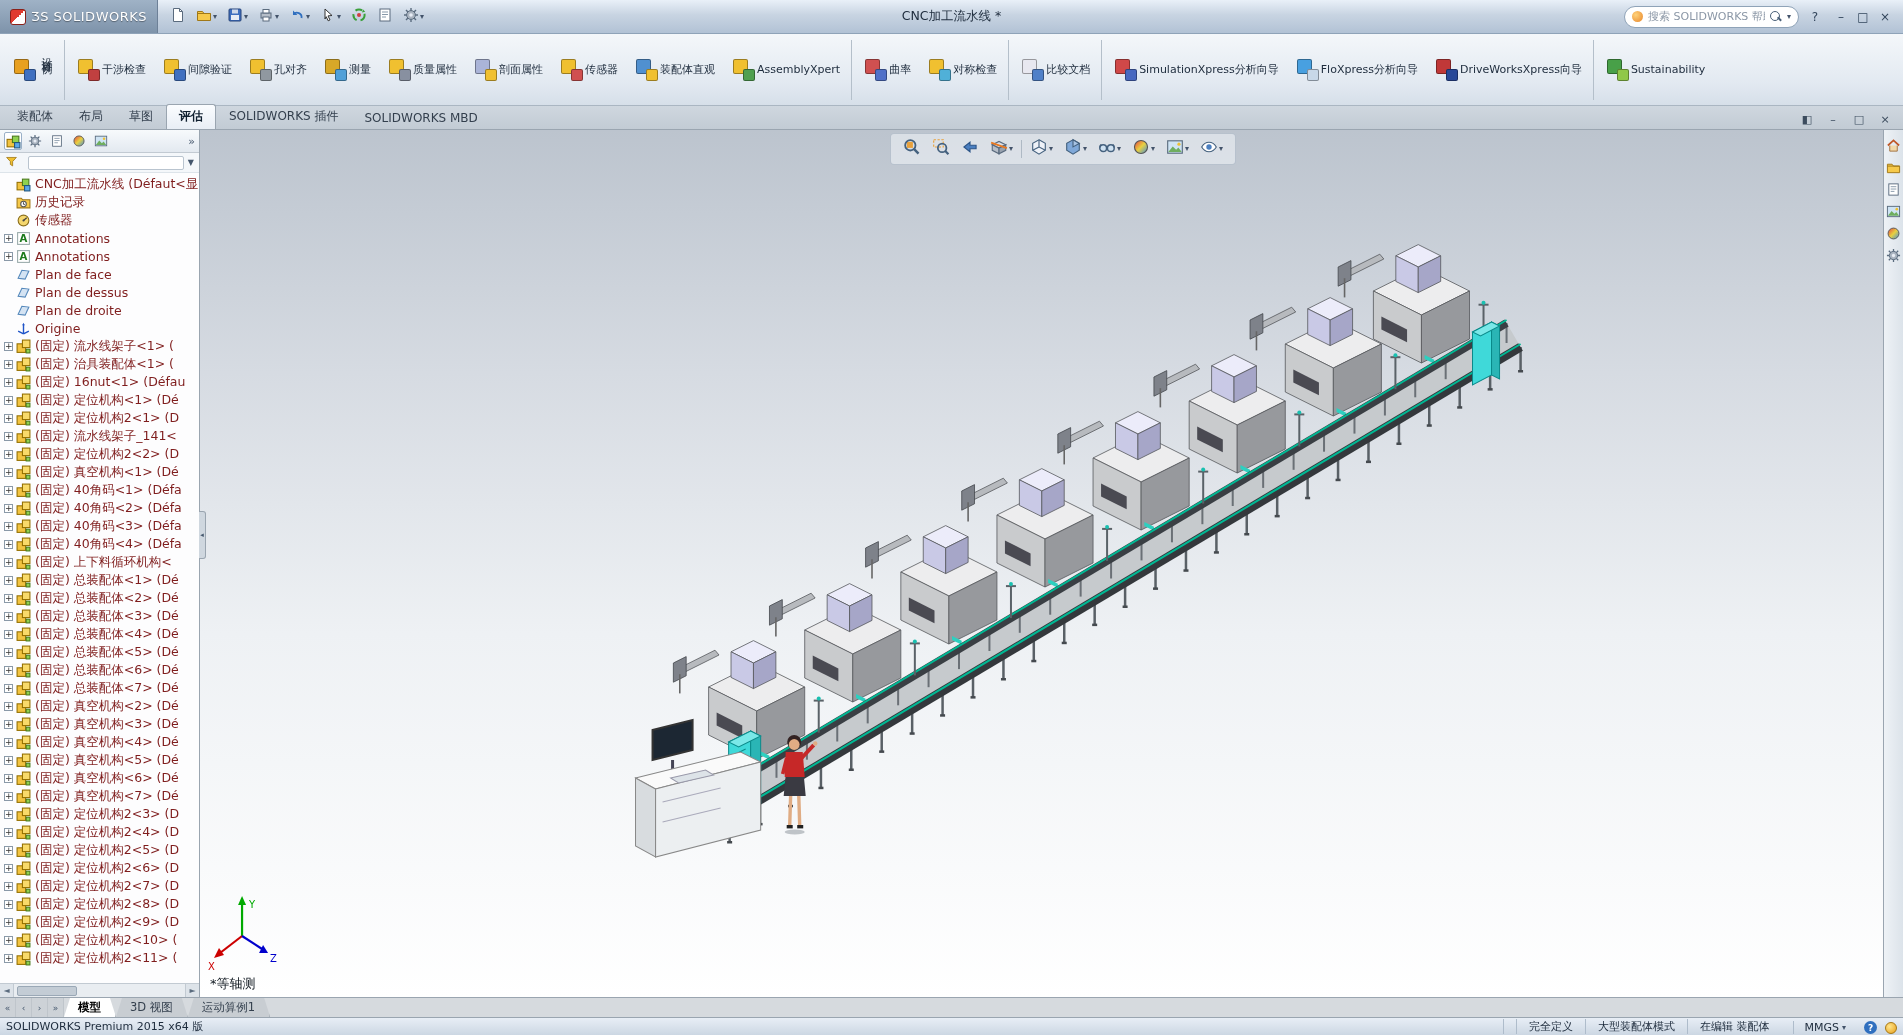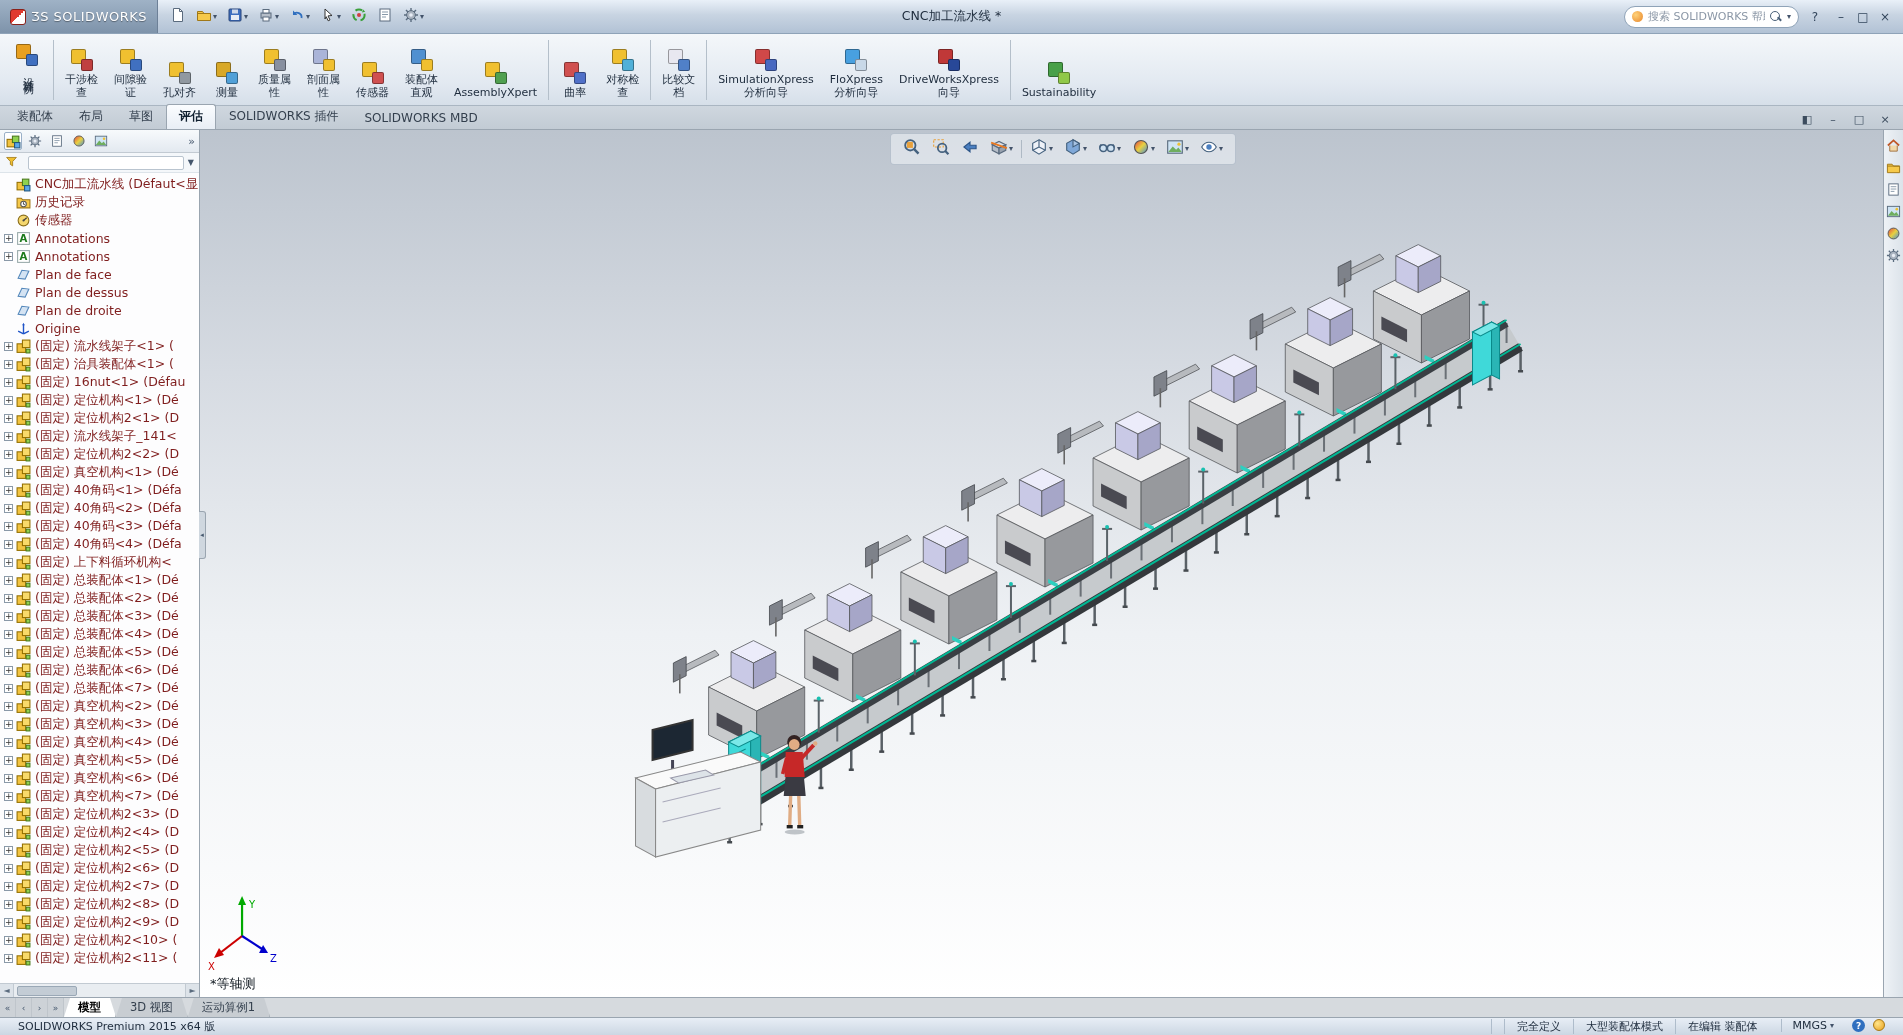--- a/index.html
+++ b/index.html
@@ -19,21 +19,21 @@
   .searchbox{display:flex;align-items:center;gap:5px;width:175px;height:22px;background:#fff;border:1px solid #8fa3b8;border-radius:11px;padding:0 7px}
   .searchbox .sdot{width:11px;height:11px;border-radius:50%;background:radial-gradient(circle at 35% 35%,#ffd27a,#e8862a);flex:0 0 auto}
   .searchbox .ph{font-size:11px;color:#8b97a6;white-space:nowrap;overflow:hidden;flex:1}
   .mag{width:12px;height:12px;position:relative;flex:0 0 auto}
   .mag::before{content:"";position:absolute;left:0;top:0;width:8px;height:8px;border:1.6px solid #4a6078;border-radius:50%}
   .mag::after{content:"";position:absolute;left:7.5px;top:7.5px;width:5px;height:1.8px;background:#4a6078;transform:rotate(45deg)}
   .tb-btn{width:20px;height:20px;display:flex;align-items:center;justify-content:center;font-size:12px;color:#33465c;border:1px solid transparent;border-radius:3px}
 
   
   .ribbon{height:72px;background:linear-gradient(#f4f7fa,#e2e9f1 70%,#d6dfe9);border-bottom:1px solid #aab6c2;display:flex;align-items:stretch;padding:3px 4px 2px 4px;flex:0 0 auto}
-  .rbtn{display:flex;flex-direction:column;align-items:center;justify-content:flex-end;padding:3px 7px;border:1px solid transparent;border-radius:3px;min-width:46px}
+  .rbtn{display:flex;flex-direction:row;align-items:center;justify-content:space-between;padding:3px 7px;border:1px solid transparent;border-radius:3px;min-width:46px}
   .ricon{width:26px;height:26px;position:relative;margin-bottom:2px;flex:0 0 auto}
   .ricon .a{position:absolute;left:2px;top:3px;width:15px;height:15px;border:1px solid rgba(0,0,0,.35);border-radius:2px}
   .ricon .b{position:absolute;right:2px;bottom:1px;width:12px;height:12px;border:1px solid rgba(0,0,0,.35);border-radius:2px}
   .rlabel{font-size:11px;line-height:12.5px;color:#1d2b3c;text-align:center;white-space:nowrap}
   .rsep{width:1px;background:#b4bfca;margin:3px 3px;flex:0 0 auto}
   .rbtn.vertical .vtxt{writing-mode:vertical-rl;font-size:11px;letter-spacing:2px;color:#1d2b3c;height:42px}
 
   
   .tabrow{height:24px;background:linear-gradient(#cfd7df,#c2cbd4);border-bottom:1px solid #9aa5b0;display:flex;align-items:flex-end;padding:0 4px;flex:0 0 auto}
   .ctab{padding:3px 12px 4px 12px;font-size:12px;color:#333f4d;border:1px solid transparent;border-bottom:none;border-radius:3px 3px 0 0;white-space:nowrap}
@@ -79,22 +79,22 @@
   .right-strip{width:20px;flex:0 0 auto;background:linear-gradient(90deg,#eef2f6,#dce3ea);border-left:1px solid #9aa5b0;display:flex;flex-direction:column;align-items:center;gap:6px;padding-top:8px}
   .rs-btn{width:16px;height:16px}
 
   
   .bottom-tabs{height:20px;background:#d6dade;border-top:1px solid #9aa5b0;display:flex;align-items:stretch;flex:0 0 auto}
   .bnav{width:16px;display:flex;align-items:center;justify-content:center;font-size:9px;color:#44566c;border-right:1px solid #bfc5cb;background:#cdd2d7}
   .btab{padding:2px 14px;font-size:11.5px;color:#333f4d;border-right:1px solid #aab2ba;background:#c8cdd2;display:flex;align-items:center;clip-path:polygon(6px 0,calc(100% - 6px) 0,100% 100%,0 100%)}
   .btab.active{background:#fff;color:#000;font-weight:bold}
 
   
-  .statusbar{height:18px;background:linear-gradient(#e8eef6,#ccd7e3);border-top:1px solid #9aa5b0;display:flex;align-items:center;font-size:11px;color:#1d2b3c;padding:0 18px;flex:0 0 auto}
-  .sb-right{margin-left:auto;display:flex;align-items:flex-start;gap:0}
+  .statusbar{height:18px;background:linear-gradient(#e8eef6,#ccd7e3);border-top:1px solid #9aa5b0;display:flex;align-items:center;font-size:11px;color:#1d2b3c;padding:0 6px;flex:0 0 auto}
+  .sb-right{margin-left:auto;display:flex;align-items:flex-end;gap:0}
   .sb-seg{padding:0 12px;border-left:1px solid #aebccb;white-space:nowrap}
   .sb-units{display:flex;align-items:center;gap:3px;padding:0 10px;border-left:1px solid #aebccb}
   .sb-help{width:13px;height:13px;border-radius:50%;background:#2f6fbf;color:#fff;font-size:9px;font-weight:bold;display:flex;align-items:center;justify-content:center;margin:0 8px}
   .sb-tip{width:12px;height:12px;border-radius:50%;background:radial-gradient(circle at 35% 35%,#ffe58a,#e8a01e);border:1px solid #a87812}
 </style>
 </head>
 <body>
 
 <div id="app">
 

